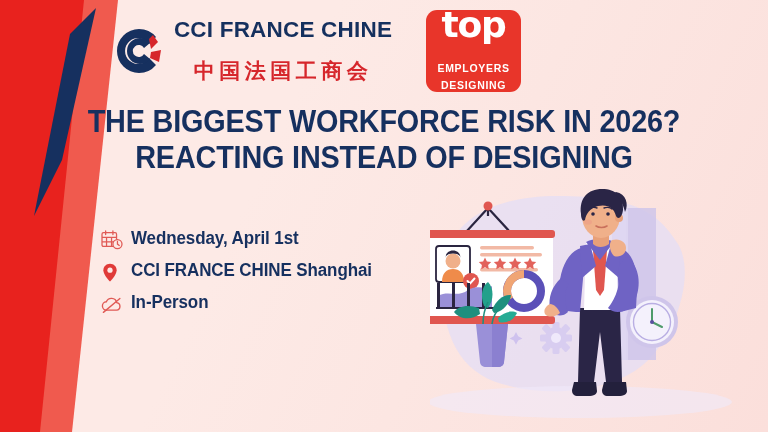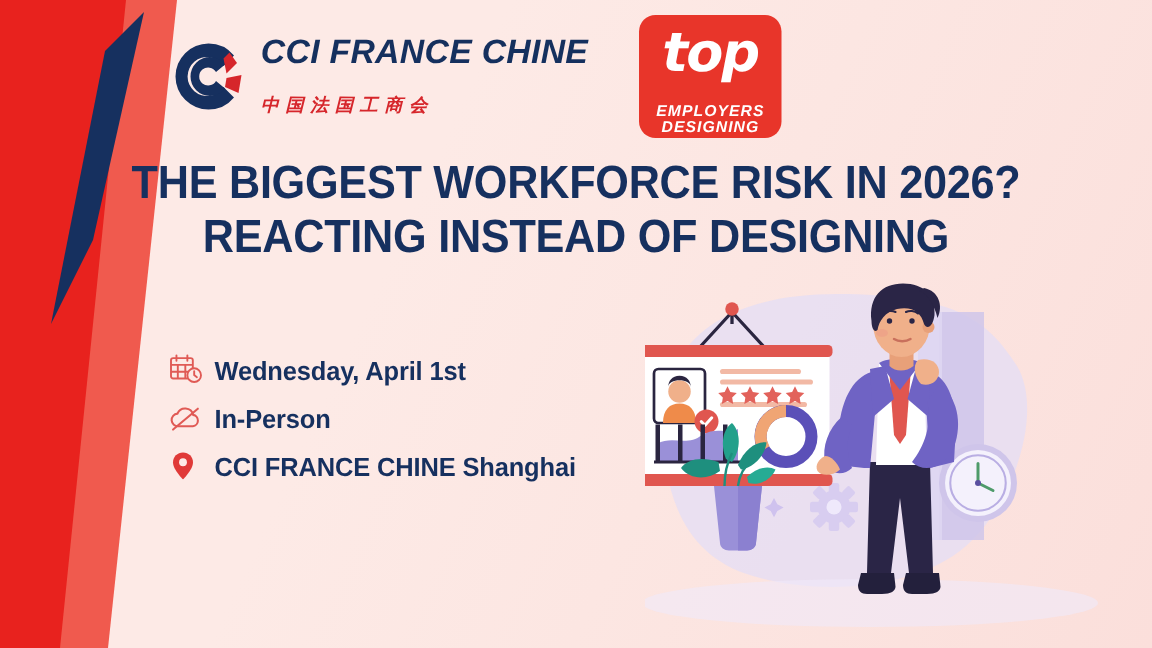--- a/index.html
+++ b/index.html
@@ -12,38 +12,39 @@
     position:relative;width:768px;height:432px;overflow:hidden;
     background:linear-gradient(115deg,#fdeae6 0%,#fdeae6 35%,#fce6e2 60%,#fbdfdb 100%);
   }
 
   
   .edge{position:absolute;left:0;top:0;width:180px;height:432px;overflow:hidden;}
   .edge svg{display:block;}
 
   
   .logos{position:absolute;left:0;top:8px;width:634px;height:86px;
-         display:flex;align-items:center;justify-content:center;gap:34px;font-style:italic;}
+         display:flex;align-items:center;justify-content:center;gap:34px;}
 
   .cci-logo{display:flex;align-items:center;gap:9px;}
   .cci-mark{width:52px;height:52px;flex:none;}
   .cci-words{display:flex;flex-direction:column;justify-content:center;}
   .cci-line1{
     font-size:22.5px;font-weight:bold;color:#15305e;letter-spacing:.2px;
     line-height:1.02;white-space:nowrap;font-family:"Liberation Sans",sans-serif;
   }
   .cci-line2{
-    font-size:12px;font-weight:bold;color:#d6262b;letter-spacing:4.5px;
+    font-size:21px;font-weight:bold;color:#d6262b;letter-spacing:4.5px;
     line-height:1.15;white-space:nowrap;margin-top:17px;
     font-family:"DejaVu Sans",sans-serif;
+    text-align:center;
   }
 
   .top-logo{
     width:95px;height:82px;background:#e8352a;border-radius:11px;
-    display:flex;flex-direction:column;align-items:center;justify-content:flex-end;
+    display:flex;flex-direction:column;align-items:center;justify-content:space-between;
     flex:none;
   }
   .top-word{
     color:#ffffff;font-size:36px;font-weight:bold;line-height:.92;
     letter-spacing:-1.2px;font-family:"DejaVu Sans",sans-serif;margin-top:-2px;
   }
   .top-sub1,.top-sub2{
     color:#ffffff;font-weight:bold;font-family:"Liberation Sans",sans-serif;
     line-height:1.12;
   }
@@ -55,21 +56,21 @@
     position:absolute;left:0;top:104px;width:768px;text-align:center;
     color:#16305f;font-weight:bold;font-size:31px;line-height:1.17;
     letter-spacing:-.2px;
     font-family:"Liberation Sans Narrow","Liberation Sans",sans-serif;
     transform:scaleX(.93);transform-origin:center top;
   }
   .title .l2{display:block;}
 
   
   .details{position:absolute;left:101px;top:228px;width:340px;}
-  .row{display:flex;align-items:flex-end;height:30px;margin-bottom:2px;margin-left:12px;}
+  .row{display:flex;align-items:flex-start;height:30px;margin-bottom:2px;}
   .row .ico{width:30px;height:24px;flex:none;display:flex;align-items:center;justify-content:flex-start;}
   .row .txt{
     color:#16305f;font-weight:bold;font-size:17.5px;letter-spacing:-.1px;
     white-space:nowrap;font-family:"Liberation Sans",sans-serif;
     transform:scaleX(.97);transform-origin:left center;
   }
 
   
   .illo{position:absolute;left:430px;top:186px;width:338px;height:246px;}
   .illo svg{display:block;}
@@ -129,36 +130,36 @@
           <path d="M18 12.6 V15.5 L20 17" stroke-linecap="round"></path>
         </svg>
       </span>
       <span class="txt">Wednesday, April 1st</span>
     </div>
 
 
 
     <div class="row">
       <span class="ico">
+        <svg viewBox="0 0 20 22" width="18" height="21" xmlns="http://www.w3.org/2000/svg">
+          <path d="M10 1.2 C5.8 1.2 2.6 4.4 2.6 8.5 C2.6 13.8 10 21 10 21 C10 21 17.4 13.8 17.4 8.5 C17.4 4.4 14.2 1.2 10 1.2 Z" fill="#e03a38"></path>
+          <circle cx="10" cy="8.4" r="2.9" fill="#fdeae6"></circle>
+        </svg>
+      </span>
+      <span class="txt">CCI FRANCE CHINE Shanghai</span>
+    </div>
+
+    <div class="row">
+      <span class="ico">
         <svg viewBox="0 0 24 20" width="22" height="19" xmlns="http://www.w3.org/2000/svg" fill="none" stroke="#e05a55" stroke-width="1.5">
           <path d="M6.5 16.2 H17 A4.2,4.2 0 0,0 17.2,7.9 A6,6 0 0,0 5.8,7 A4.6,4.6 0 0,0 6.5,16.2 Z"></path>
           <path d="M2.6 18.6 L20.6 3.4" stroke-linecap="round"></path>
         </svg>
       </span>
       <span class="txt">In-Person</span>
-    </div>
-
-    <div class="row">
-      <span class="ico">
-        <svg viewBox="0 0 20 22" width="18" height="21" xmlns="http://www.w3.org/2000/svg">
-          <path d="M10 1.2 C5.8 1.2 2.6 4.4 2.6 8.5 C2.6 13.8 10 21 10 21 C10 21 17.4 13.8 17.4 8.5 C17.4 4.4 14.2 1.2 10 1.2 Z" fill="#e03a38"></path>
-          <circle cx="10" cy="8.4" r="2.9" fill="#fdeae6"></circle>
-        </svg>
-      </span>
-      <span class="txt">CCI FRANCE CHINE Shanghai</span>
     </div>
   </div>
 
   <div class="illo">
     <svg width="338" height="246" viewBox="0 0 338 246" xmlns="http://www.w3.org/2000/svg">
 
       <path d="M12,96 C12,36 60,10 128,10 C204,10 228,26 248,58 C266,88 246,150 214,178 C182,206 120,212 72,198 C30,186 12,150 12,96 Z" fill="#e4ddf5" opacity=".75"></path>
 
       <rect x="196" y="22" width="30" height="152" fill="#cfc5ea" opacity=".85"></rect>
       <rect x="182" y="22" width="16" height="152" fill="#ded6f2" opacity=".9"></rect>

